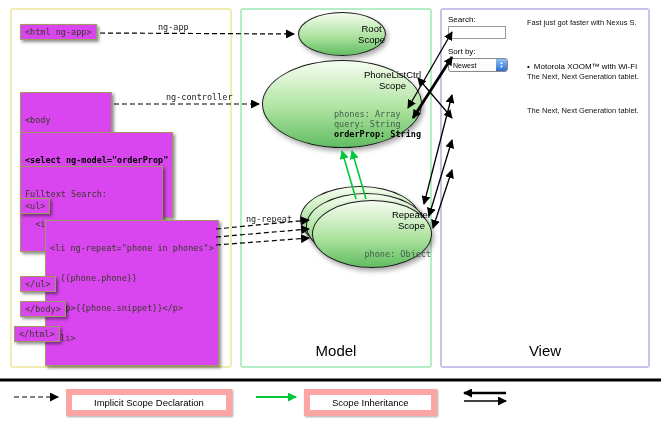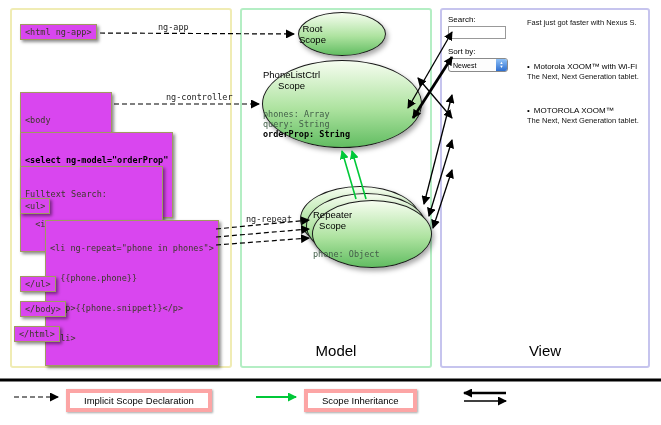--- a/index.html
+++ b/index.html
@@ -18,21 +18,21 @@
 
   .codebox { position: absolute; background: #d946ef; border: 1px solid #a09a60;
              box-shadow: 2px 2px 3px rgba(0,0,0,0.45); padding: 2px 4px;
              font-family: "DejaVu Sans Mono", monospace; font-size: 8.5px; line-height: 10px;
              color: #3a3a28; white-space: pre; z-index: 4; }
   .codebox.bold { font-weight: bold; color: #000; }
 
   .ellipse { position: absolute; border: 1px solid #1a1a1a; border-radius: 50%;
              background: linear-gradient(180deg, #f6fdf0 0%, #aee3a0 55%, #62bd62 100%);
              box-shadow: 2px 3px 5px rgba(0,0,0,0.35);
-             display: flex; flex-direction: column; align-items: flex-start; justify-content: center;
+             display: flex; flex-direction: column; align-items: flex-end; justify-content: center;
              text-align: center; z-index: 3; }
   .ellipse .title { font-size: 9.5px; line-height: 11px; color: #000; }
   .ellipse .props { font-family: "DejaVu Sans Mono", monospace; font-size: 8.5px; line-height: 10px;
                     color: #44604a; text-align: left; margin-top: 18px; }
   .prop-bold { font-weight: bold; color: #000; }
 
   .arrow-label { position: absolute; font-family: "DejaVu Sans Mono", monospace; font-size: 8.5px;
                  color: #222; z-index: 6; }
 
   svg.overlay { position: absolute; left: 0; top: 0; z-index: 5; pointer-events: none; }
@@ -45,22 +45,22 @@
               display: flex; align-items: center; font-size: 7px; color: #000; z-index: 2; }
   .v-select .txt { flex: 1; padding-left: 4px; }
   .v-select .cap { width: 11px; height: 12px; background: linear-gradient(#8fc1f7, #2e6fd0);
                    border-radius: 0 2px 2px 0; color: #fff; font-size: 4px; line-height: 4px;
                    display: flex; align-items: center; justify-content: center; white-space: pre-line; }
   .v-item { position: absolute; left: 527px; width: 125px; z-index: 2; }
   .v-name { font-size: 8px; color: #000; line-height: 10px; }
   .v-name .bullet { margin-right: 4px; }
   .v-snip { font-size: 7.5px; color: #111; margin-top: 0; line-height: 9px; }
 
-  .legend-box { position: absolute; top: 389px; border: 4px solid #fca5a5; background: #fff;
-                box-shadow: 1px 1px 2px rgba(0,0,0,0.35); font-size: 9.5px; padding: 2px 14px;
+  .legend-box { position: absolute; top: 389px; border: 6px solid #fca5a5; background: #fff;
+                box-shadow: 1px 1px 2px rgba(0,0,0,0.35); font-size: 9.5px; padding: 2px 22px;
                 white-space: nowrap; color: #000; z-index: 2; }
 </style>
 </head>
 <body>
 
 <div class="canvas">
 
   <div class="panel" id="p-template"></div>
   <div class="panel" id="p-model"></div>
   <div class="panel" id="p-view"></div>
@@ -137,21 +137,20 @@
   </div>
 
   <div class="v-item" style="top:18px">
     <div class="v-snip">Fast just got faster with Nexus S.</div>
   </div>
   <div class="v-item" style="top:62px">
     <div class="v-name"><span class="bullet">•</span><span>Motorola XOOM™ with Wi-Fi</span></div>
     <div class="v-snip">The Next, Next Generation tablet.</div>
   </div>
   <div class="v-item" style="top:106px">
-    <div class="v-name"><span class="bullet">•</span><span>MOTOROLA XOOM™</span></div>
     <div class="v-snip">The Next, Next Generation tablet.</div>
   </div>
 
   <div class="panel-label" id="lbl-template">Template</div>
   <div class="panel-label" id="lbl-model">Model</div>
   <div class="panel-label" id="lbl-view">View</div>
 
   <span class="arrow-label" style="left:158px;top:22px">ng-app</span>
   <span class="arrow-label" style="left:166px;top:92px">ng-controller</span>
   <span class="arrow-label" style="left:246px;top:214px">ng-repeat</span>

